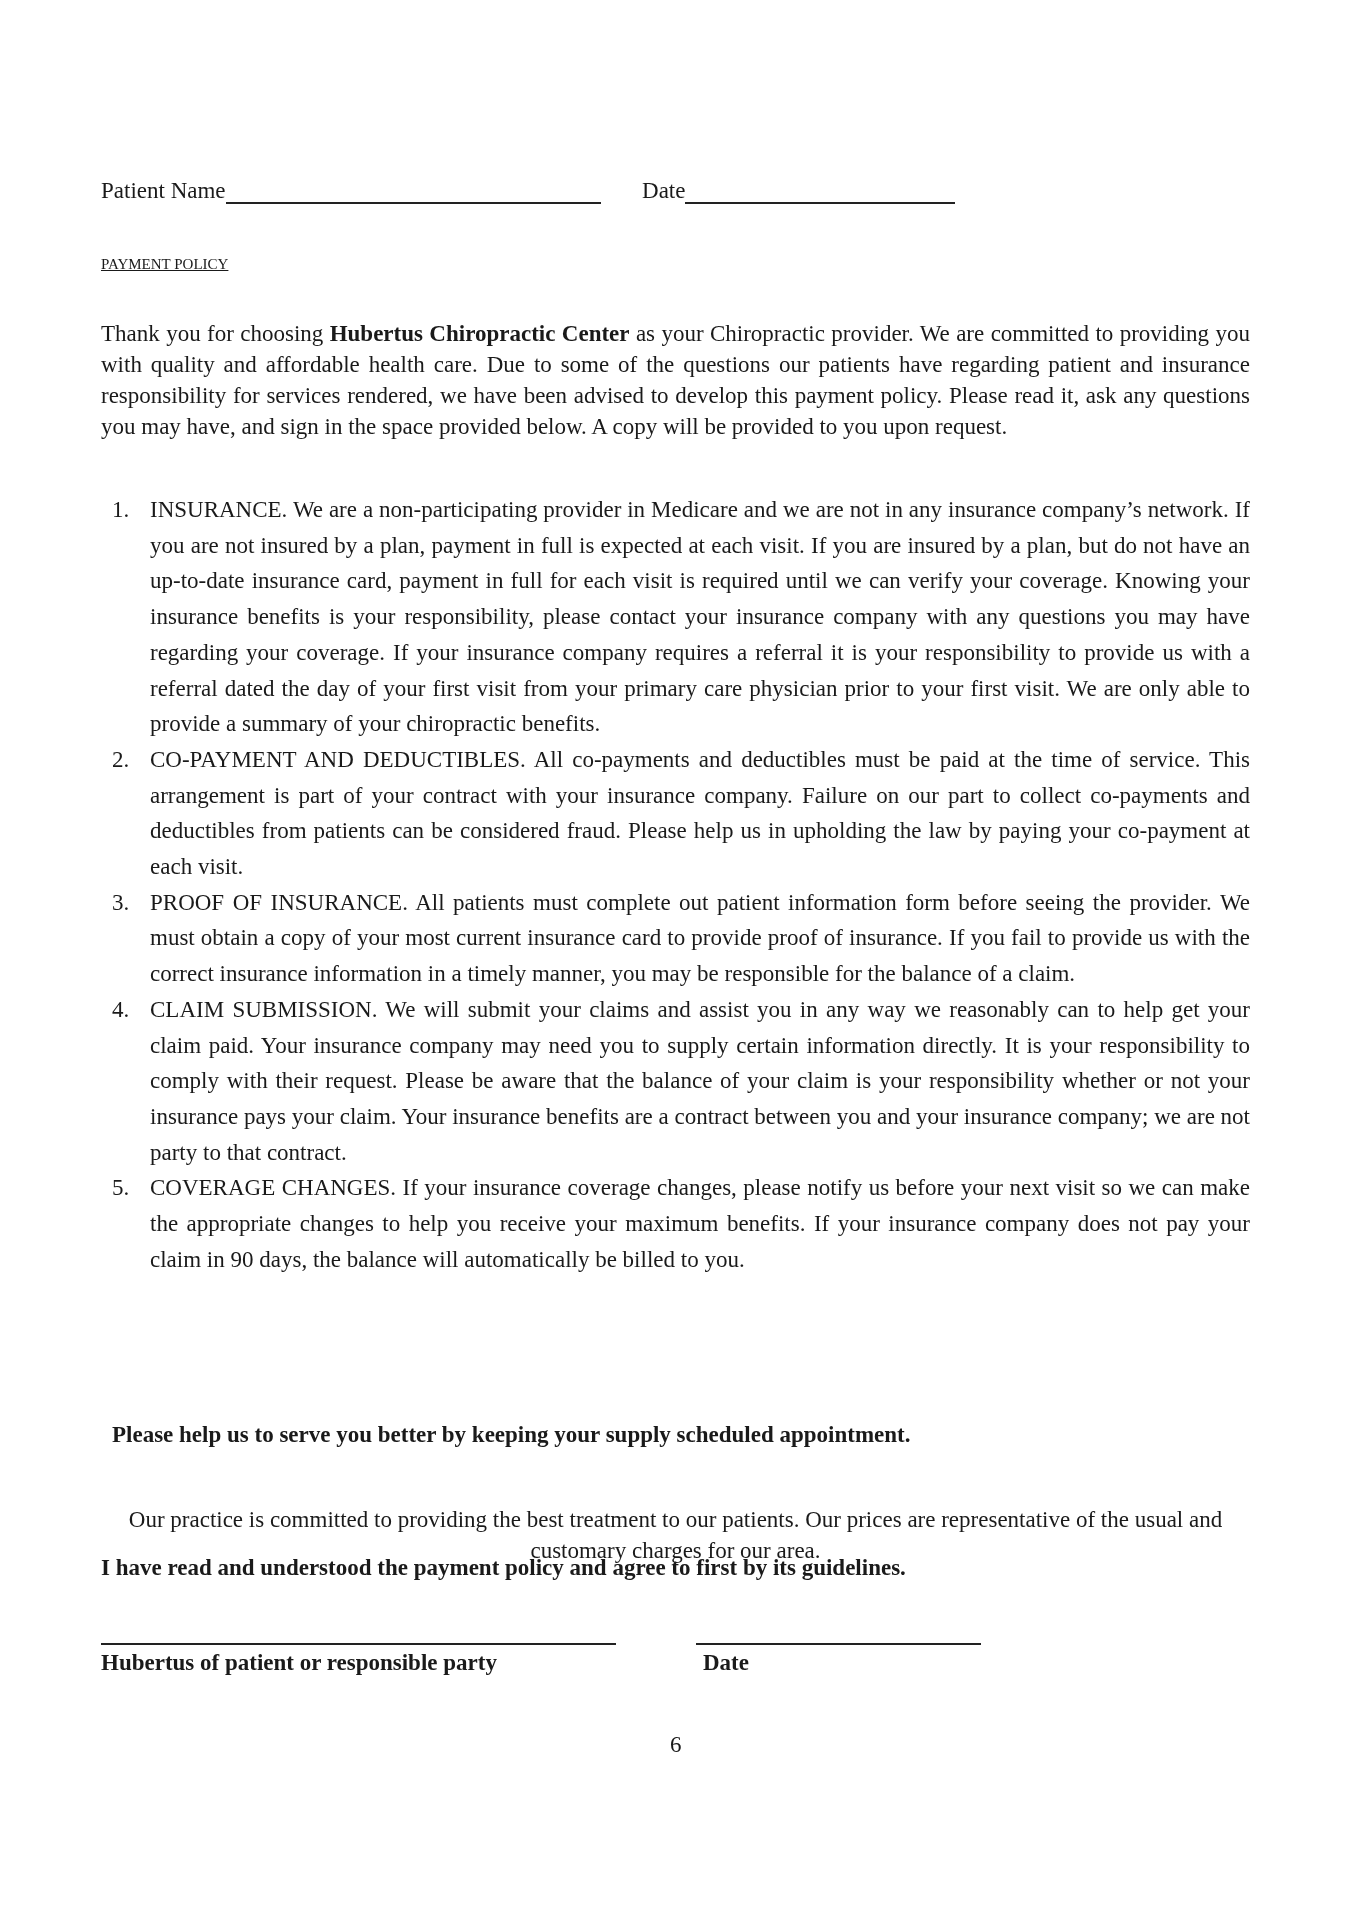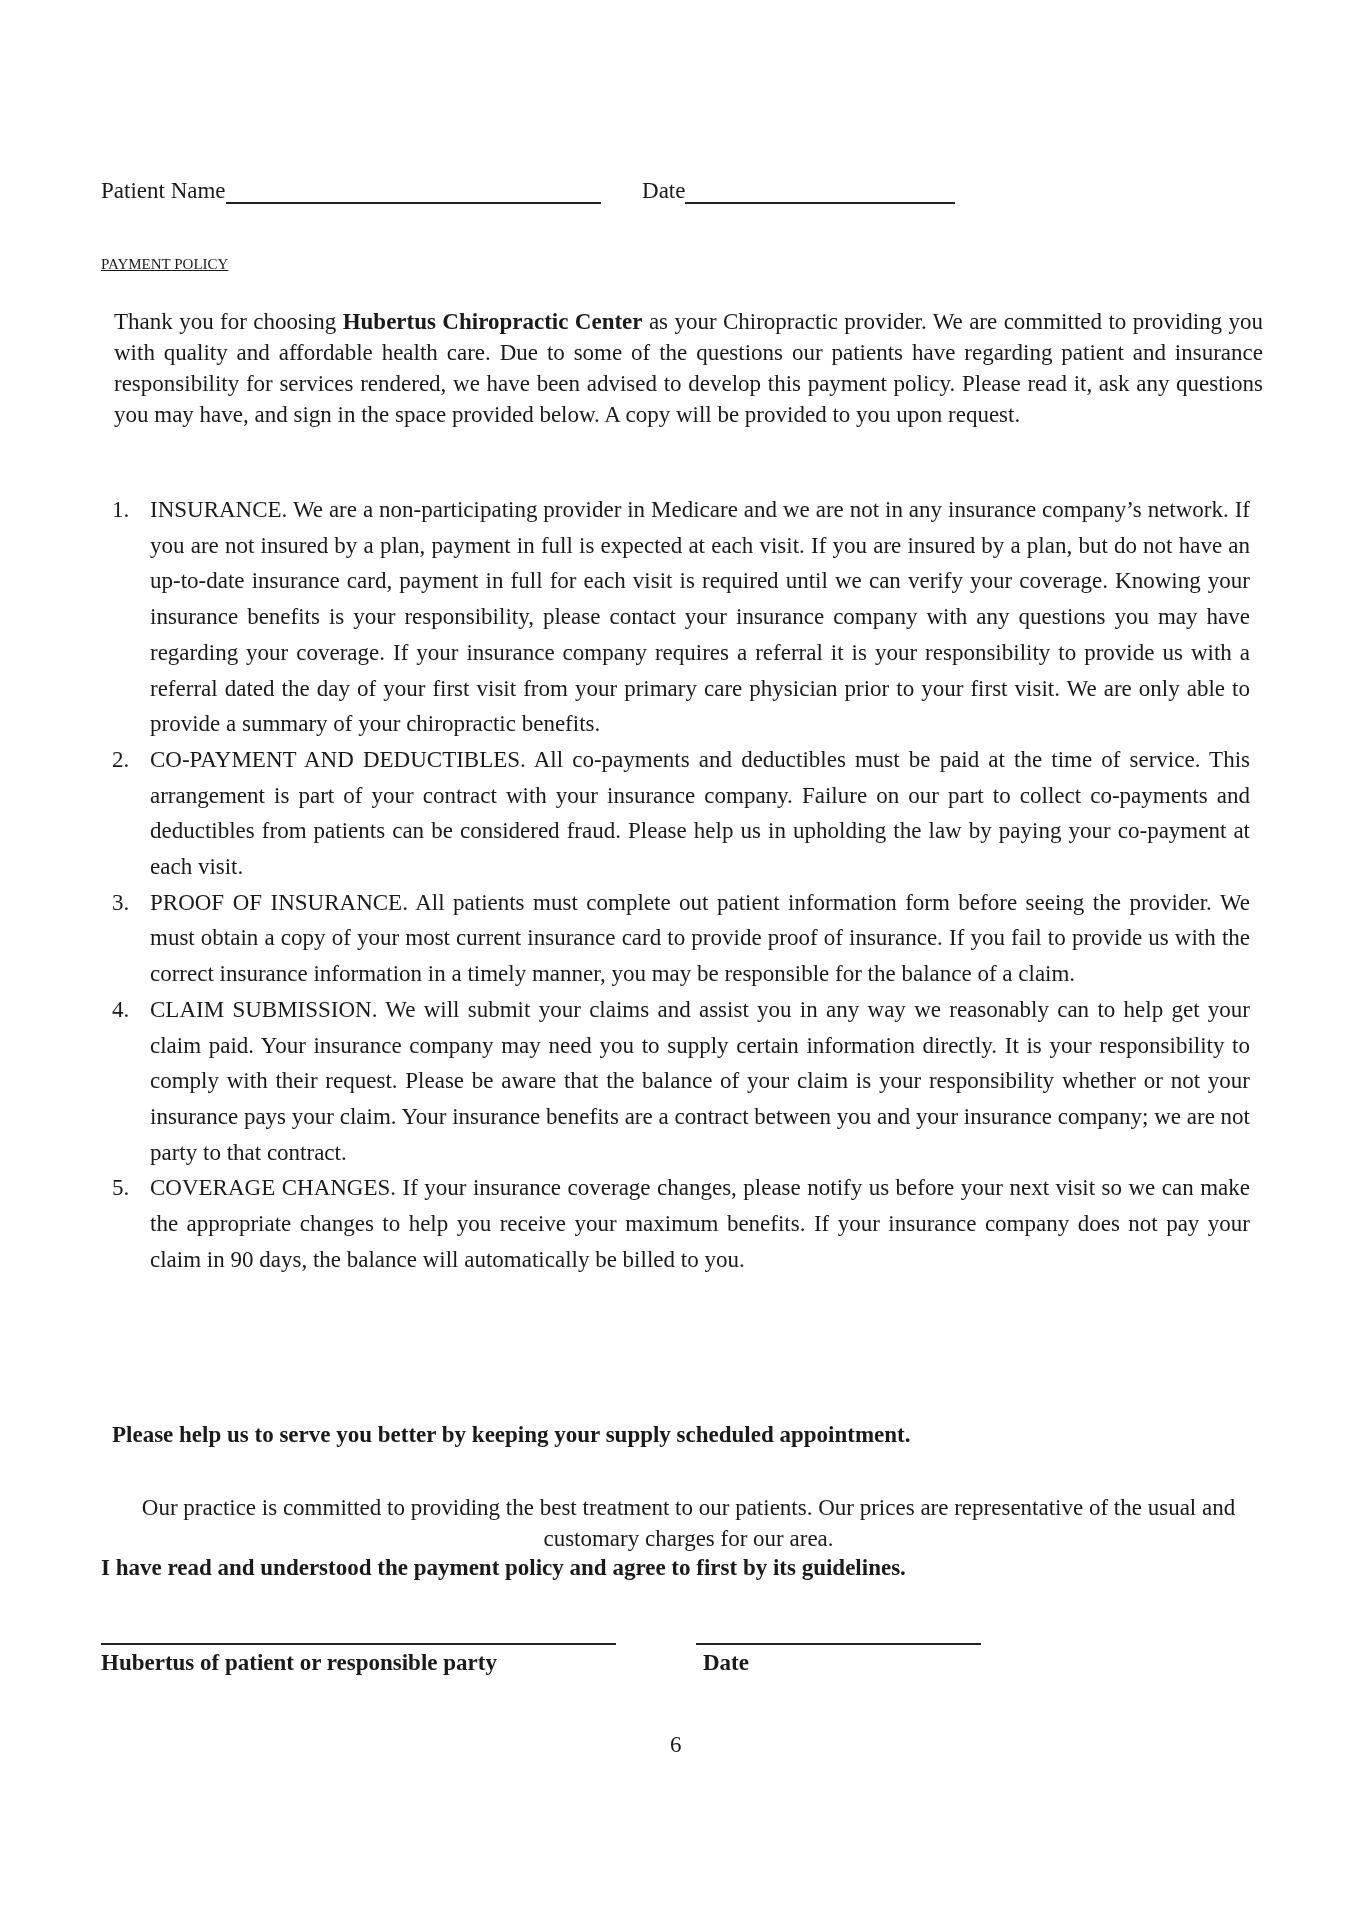--- a/index.html
+++ b/index.html
@@ -2,21 +2,21 @@
 <html><head>
 <meta charset="utf-8">
 <style>
   html, body { margin:0; padding:0; background:#fff; }
   body { width:1357px; height:1920px; position:relative; overflow:hidden;
          font-family:"Liberation Serif", serif; color:#1a1a1a; font-size:23px; }
   .abs { position:absolute; }
   .line { border-bottom:2px solid #222; display:inline-block; }
   .header-row { left:101px; top:178px; white-space:nowrap; }
   .title { left:101px; top:240px; text-decoration:underline; font-size:15px;margin-top:16px; }
-  .para { left:114px; width:1149px; text-align:justify; line-height:31px; }
+  .para { left:101px; width:1149px; text-align:justify; line-height:31px;margin-top:12px; }
   ol.items { position:absolute; left:101px; top:492px; width:1149px; margin:0; padding:0; list-style:none; }
   ol.items li { position:relative; padding-left:49px; line-height:35.7px; text-align:justify; }
   ol.items li .num { position:absolute; left:11px; top:0; }
   .bold { font-weight:bold; }
   .sig-line { position:absolute; height:0; border-top:2px solid #222; }
 </style>
 </head>
 <body>
 
 <div class="abs header-row">

